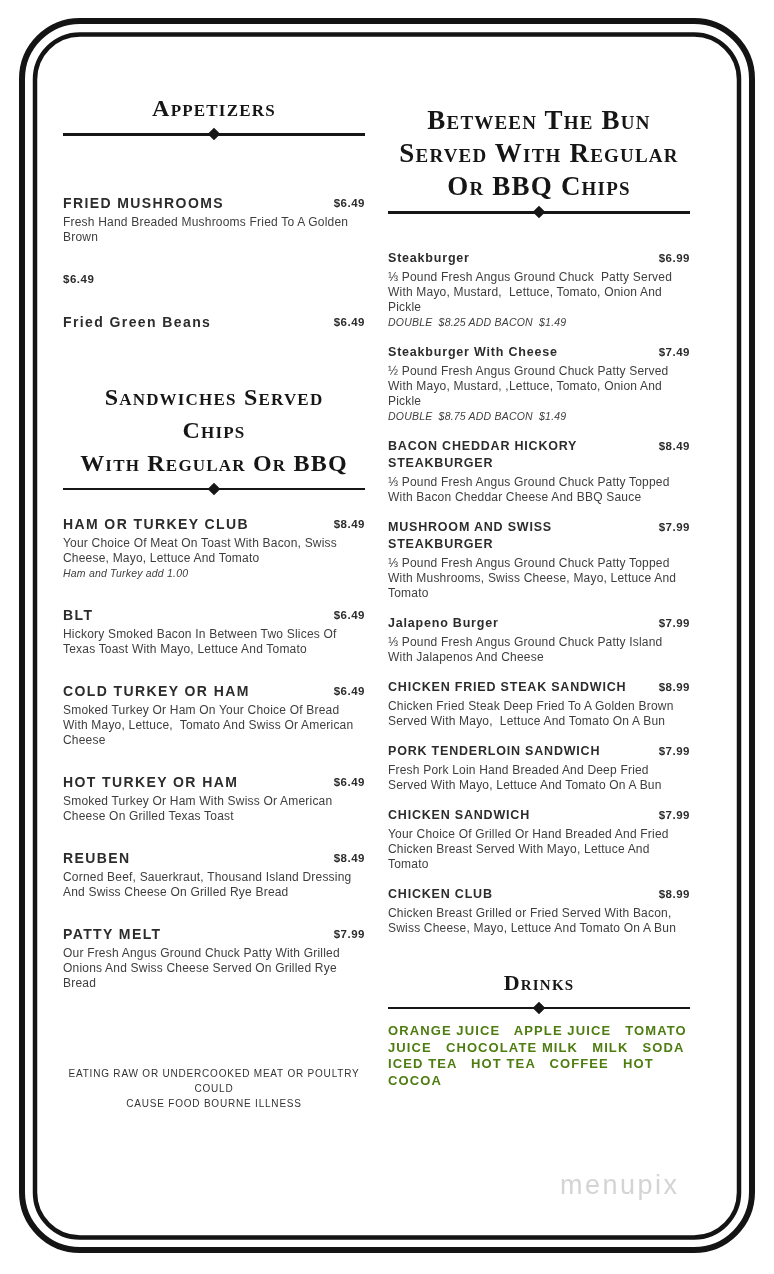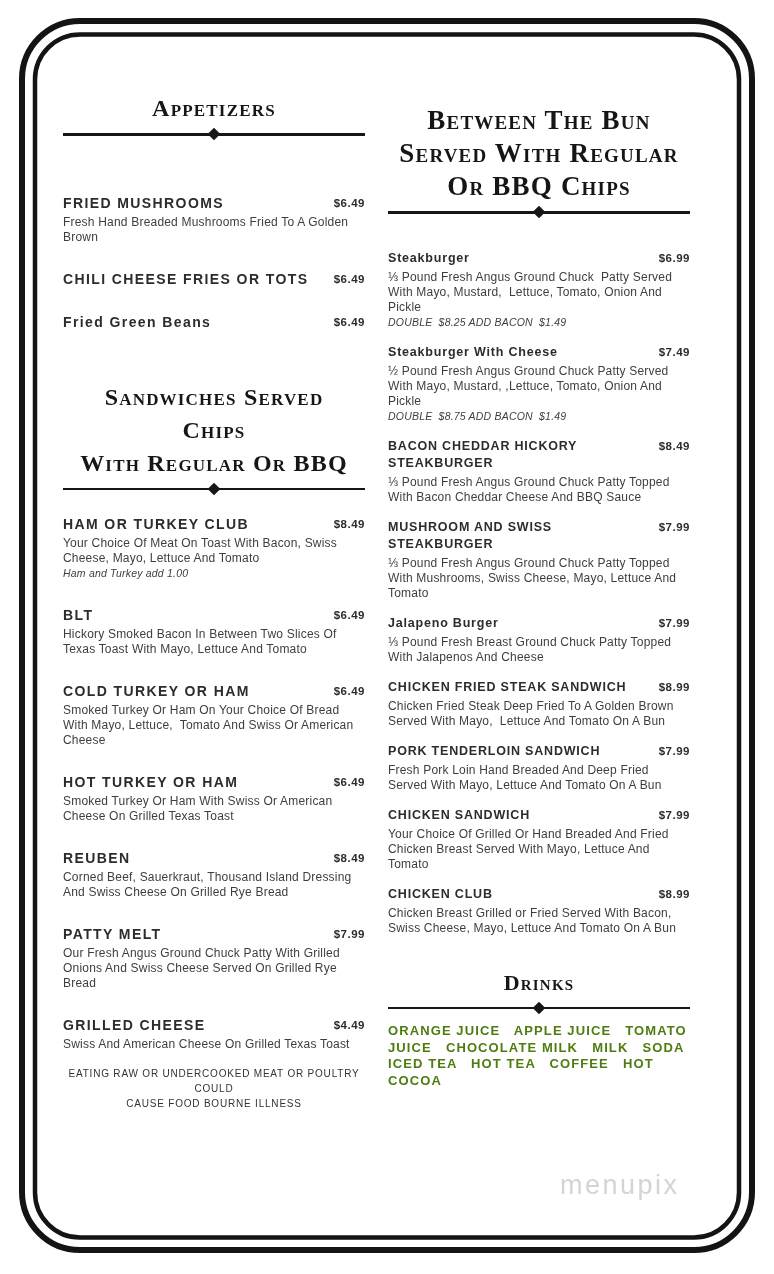--- a/index.html
+++ b/index.html
@@ -94,21 +94,20 @@
         </header>
         <div class="item">
           <div class="item-top">
             <span class="item-name">FRIED MUSHROOMS</span>
             <span class="item-price">$6.49</span>
           </div>
           <div class="item-desc">Fresh Hand Breaded Mushrooms Fried To A Golden Brown</div>
         </div>
         <div class="item">
           <div class="item-top">
-            <span class="item-name">CHILI CHEESE FRIES OR TOTS</span>
             <span class="item-price">$6.49</span>
           </div>
         </div>
         <div class="item">
           <div class="item-top">
             <span class="item-name">Fried Green Beans</span>
             <span class="item-price">$6.49</span>
           </div>
         </div>
       </section>
@@ -155,27 +154,20 @@
           </div>
           <div class="item-desc">Corned Beef, Sauerkraut, Thousand Island Dressing And Swiss Cheese On Grilled Rye Bread</div>
         </div>
         <div class="item">
           <div class="item-top">
             <span class="item-name">PATTY MELT</span>
             <span class="item-price">$7.99</span>
           </div>
           <div class="item-desc">Our Fresh Angus Ground Chuck Patty With Grilled Onions And Swiss Cheese Served On Grilled Rye Bread</div>
         </div>
-        <div class="item">
-          <div class="item-top">
-            <span class="item-name">GRILLED CHEESE</span>
-            <span class="item-price">$4.49</span>
-          </div>
-          <div class="item-desc">Swiss And American Cheese On Grilled Texas Toast</div>
-        </div>
       </section>
     </div>
   <div class="col col-right" id="col-right">
       <section class="menu-section section-0">
         <header class="section-header">
           <div class="section-title">Between The Bun</div>
           <div class="section-title">Served With Regular</div>
           <div class="section-title">Or BBQ Chips</div>
           <div class="rule"></div>
         </header>
@@ -207,21 +199,21 @@
             <span class="item-name">MUSHROOM AND SWISS STEAKBURGER</span>
             <span class="item-price">$7.99</span>
           </div>
           <div class="item-desc">⅓ Pound Fresh Angus Ground Chuck Patty Topped With Mushrooms, Swiss Cheese, Mayo, Lettuce And Tomato</div>
         </div>
         <div class="item">
           <div class="item-top">
             <span class="item-name">Jalapeno Burger</span>
             <span class="item-price">$7.99</span>
           </div>
-          <div class="item-desc">⅓ Pound Fresh Breast Ground Chuck Patty Topped With Jalapenos And Cheese</div>
+          <div class="item-desc">⅓ Pound Fresh Angus Ground Chuck Patty Island With Jalapenos And Cheese</div>
         </div>
         <div class="item">
           <div class="item-top">
             <span class="item-name">CHICKEN FRIED STEAK SANDWICH</span>
             <span class="item-price">$8.99</span>
           </div>
           <div class="item-desc">Chicken Fried Steak Deep Fried To A Golden Brown Served With Mayo,  Lettuce And Tomato On A Bun</div>
         </div>
         <div class="item">
           <div class="item-top">

